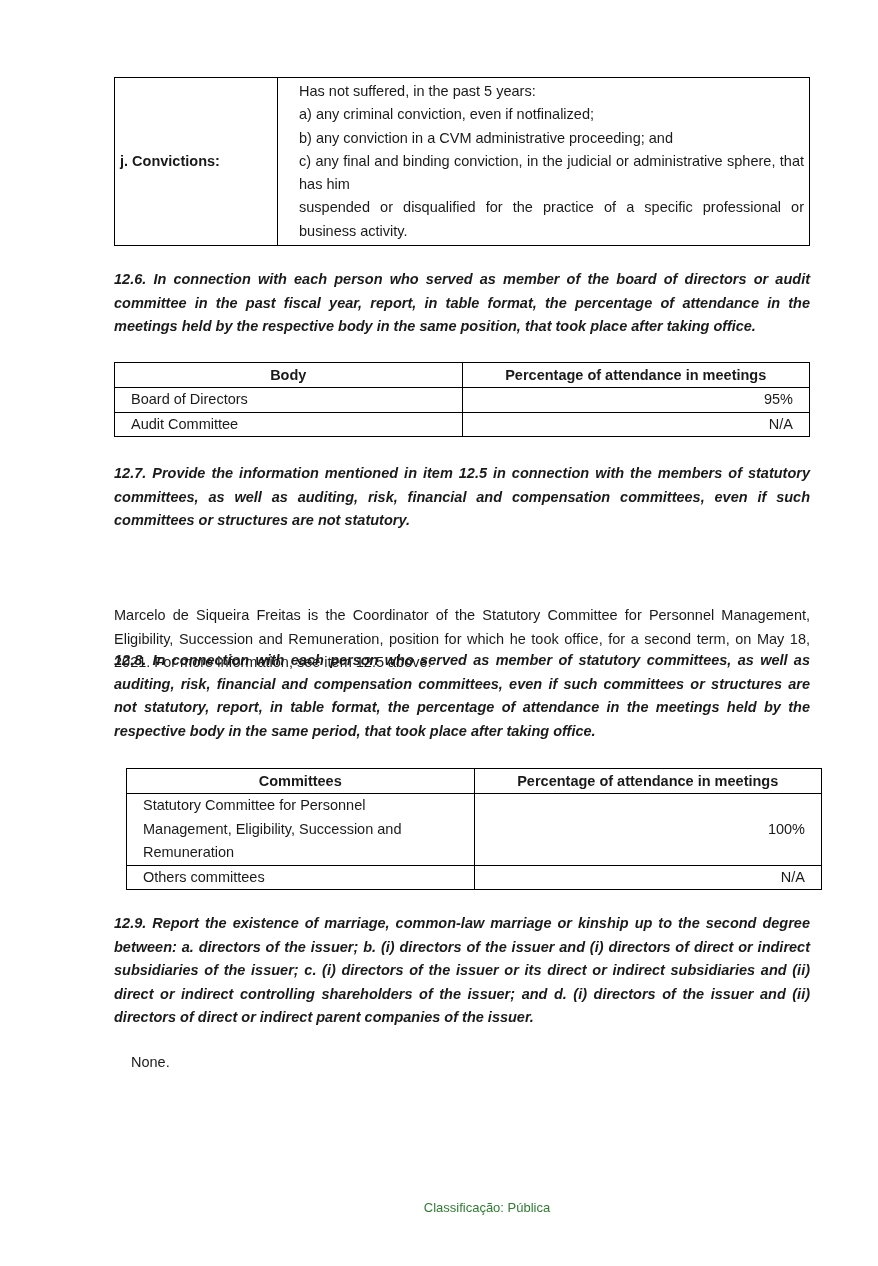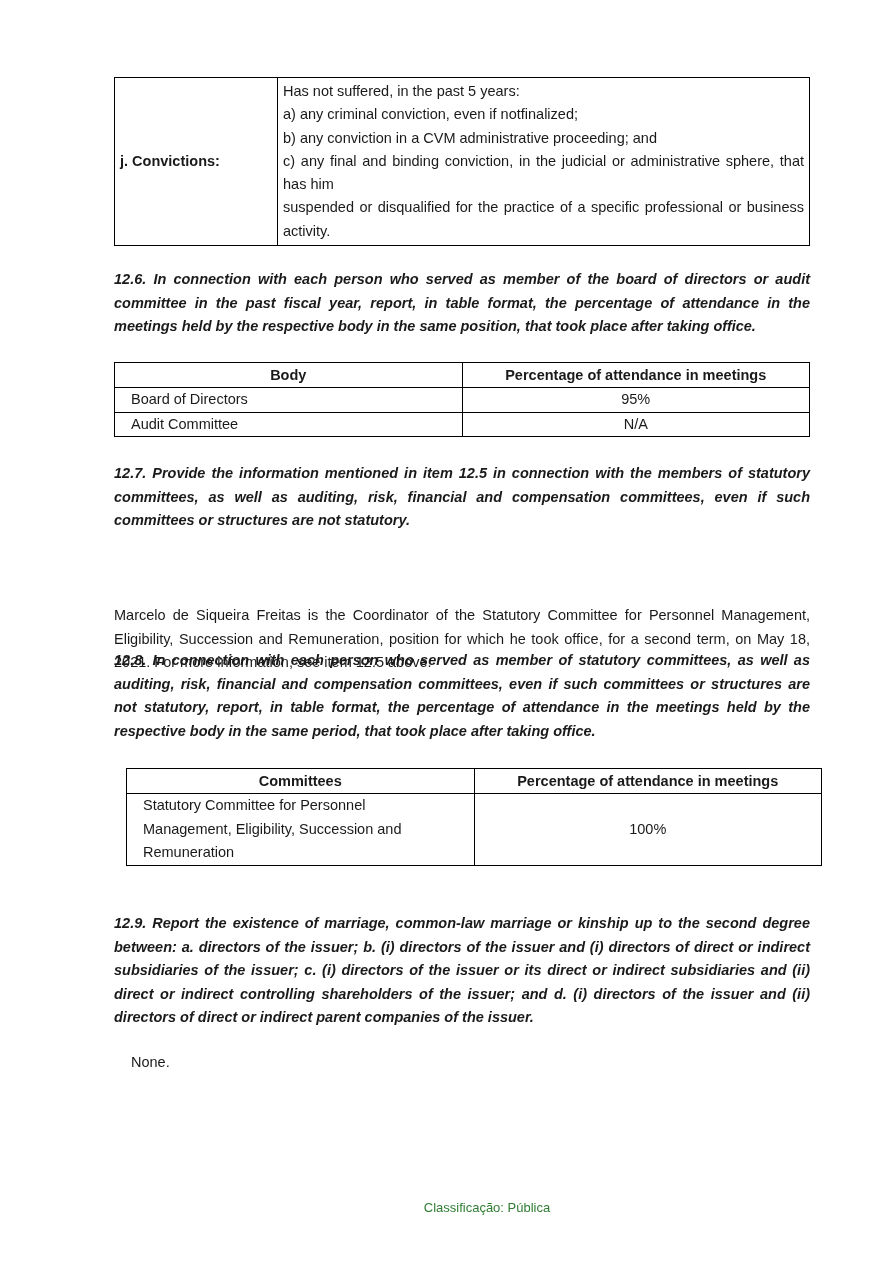--- a/index.html
+++ b/index.html
@@ -7,24 +7,24 @@
   .page { position:absolute; left:114px; width:696px; top:0; }
   table { border-collapse:collapse; width:696px; }
   td, th { border:1px solid #000; padding:2px 5px; line-height:23.3px; vertical-align:middle; }
   .t1 { position:absolute; top:77px; }
   .t1 td.label { width:152px; font-weight:bold; }
   .t1 td.content { text-align:justify; }
   .para { position:absolute; left:0; width:696px; text-align:justify; line-height:23.5px; }
   .bold { font-weight:bold;font-style:italic; }
   .tbl { position:absolute;border-radius:9px; }
   .tbl th { font-weight:bold; text-align:center; width:50%; padding:0 5px; line-height:24px; }
-  .tbl td.center { text-align:center; }
+  .tbl td.center { text-align:right; }
   .tbl td { line-height:23.5px; padding:0 16px; }
   .footer { position:absolute; top:1200px; left:0; width:878px; text-align:center; color:#2e7d32; font-size:13px;padding-left:48px; }
-  .line { display:block; }
+  .line { display:block;margin-left:16px; }
 </style>
 </head>
 <body>
 
 <div class="page">
 
   <table class="t1">
     <tbody>
         <tr>
       <td class="label">j. Convictions:</td>
@@ -66,20 +66,24 @@
   <table class="tbl" style="top:768px;margin-left:12px;">
     <tbody>
         <tr>
       <th>Committees</th>
       <th>Percentage of attendance in meetings</th>
     </tr>
     <tr>
       <td>Statutory Committee for Personnel Management, Eligibility, Succession and Remuneration</td>
       <td class="center">100%</td>
     </tr>
+    <tr>
+      <td>Others committees</td>
+      <td class="center">N/A</td>
+    </tr>
   </tbody>
     </table>
 
   <div class="para bold" style="top:912px;">12.9.  Report the existence of marriage, common-law marriage or kinship up to the second degree between: a. directors of the issuer; b. (i) directors of the issuer and (i) directors of direct or indirect subsidiaries of the issuer; c. (i) directors of the issuer or its direct or indirect subsidiaries and (ii) direct or indirect controlling shareholders of the issuer; and d. (i) directors of the issuer and (ii) directors of direct or indirect parent companies of the issuer.</div>
   <div class="para" style="top:1051px;margin-left:17px;">None.</div>
 </div>
 
 <div class="footer">Classificação: Pública</div>
 
 </body></html>

